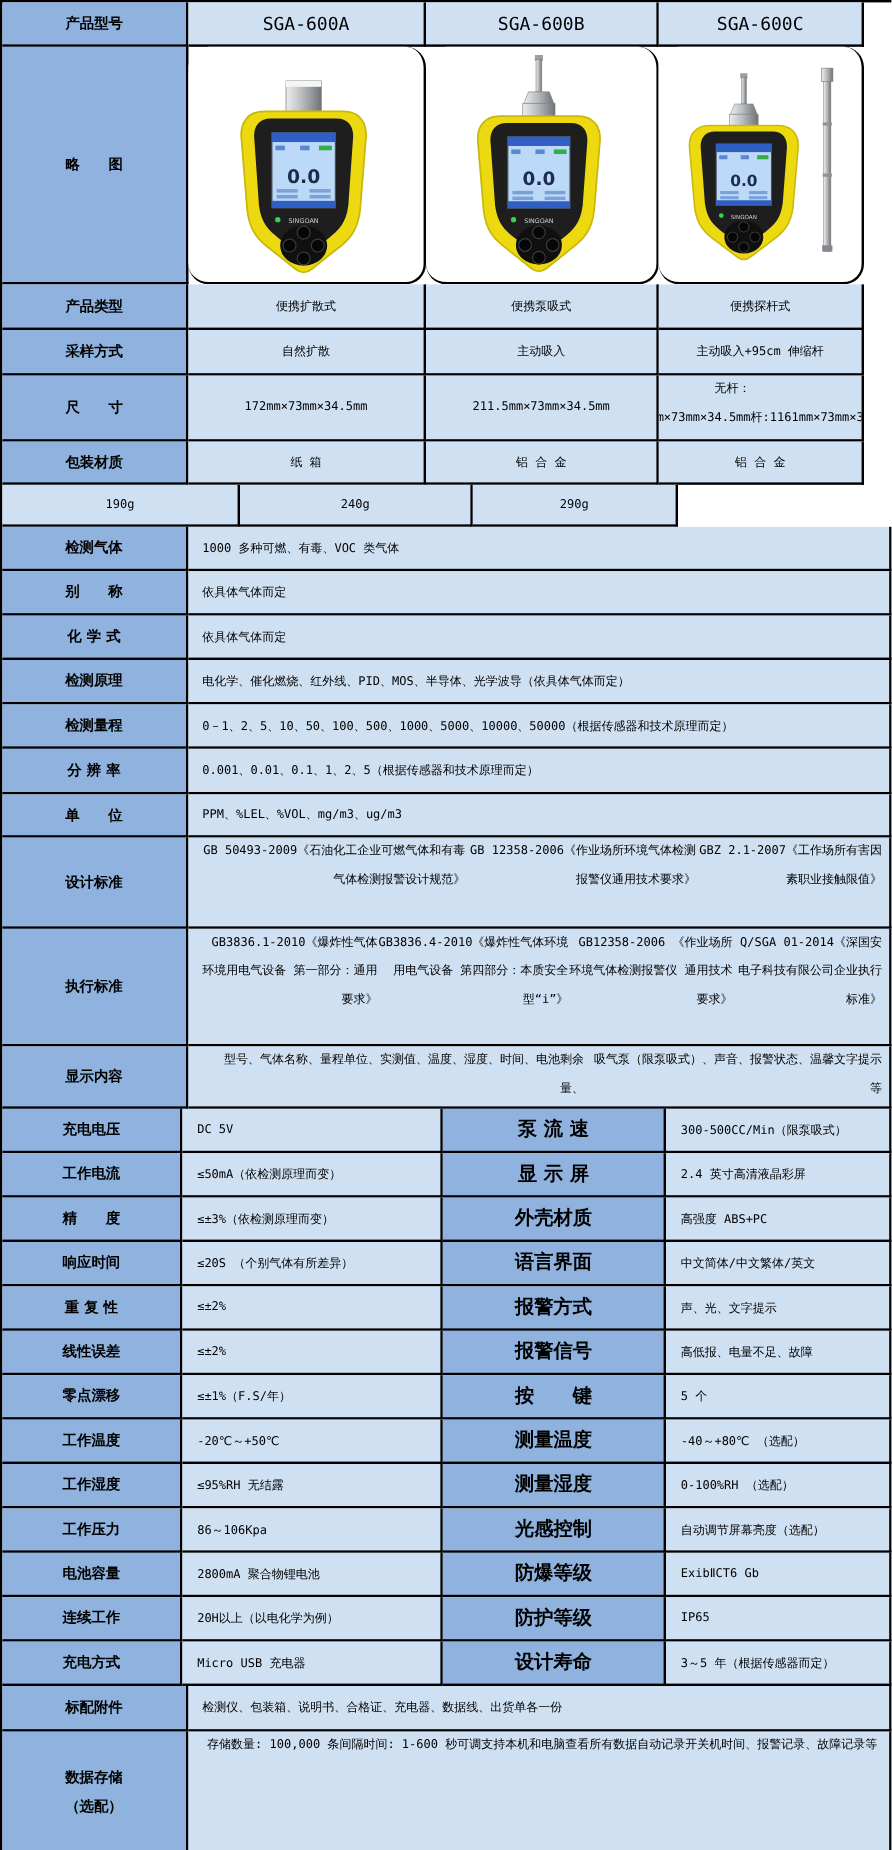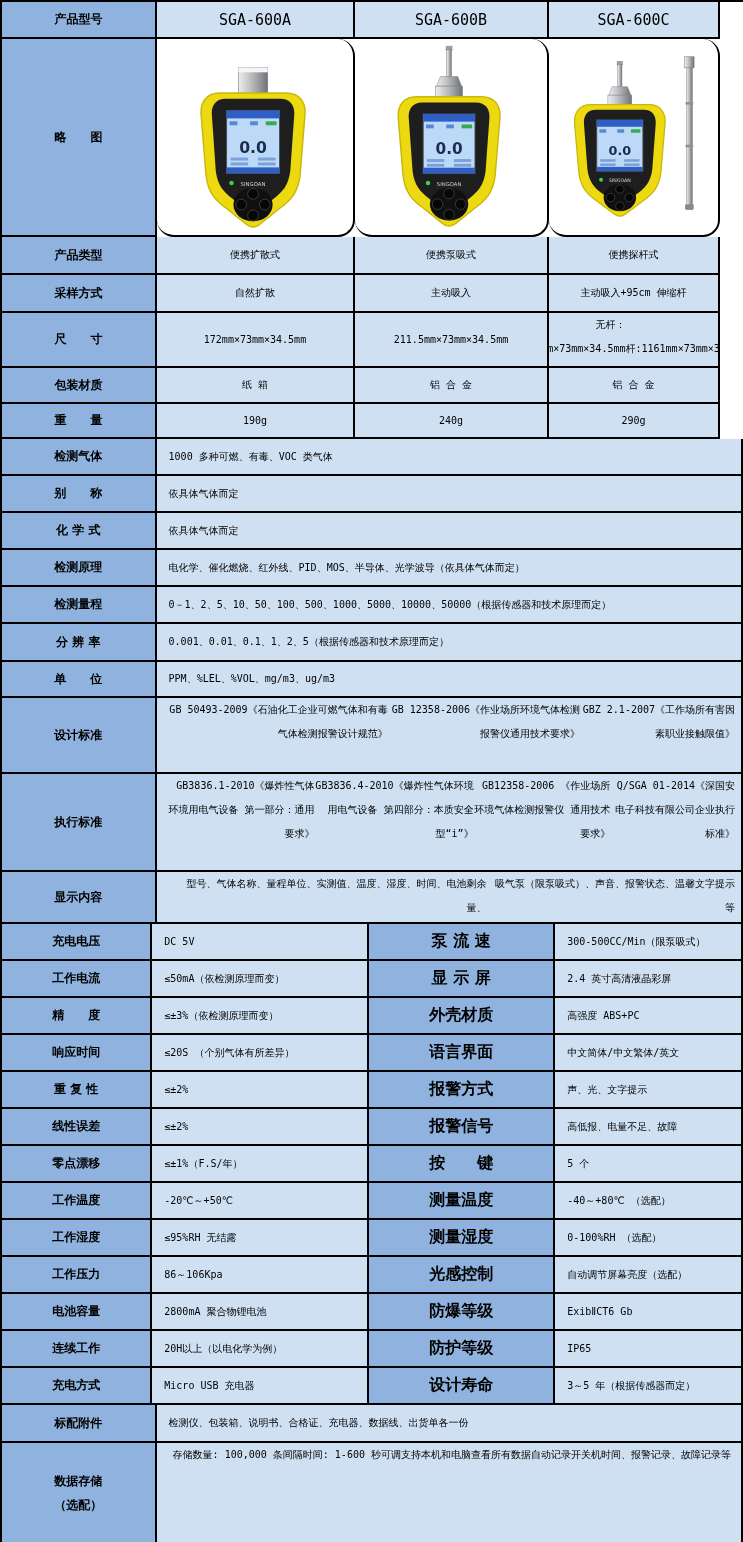--- a/index.html
+++ b/index.html
@@ -191,21 +191,20 @@
   </div>
 
   <div class="row">
     <div class="cell lab h36">包装材质</div>
     <div class="cell c1 blue ctr val h36">纸 箱</div>
     <div class="cell c2 blue ctr val h36">铝 合 金</div>
     <div class="cell c3 blue ctr val h36">铝 合 金</div>
   </div>
 
   <div class="row">
-    <div class="cell lab h35">重　　量</div>
     <div class="cell c1 blue ctr val h35">190g</div>
     <div class="cell c2 blue ctr val h35">240g</div>
     <div class="cell c3 blue ctr val h35">290g</div>
   </div>
 
   <div class="row">
     <div class="cell lab h37">检测气体</div>
     <div class="cell wide blue lft val h37">1000 多种可燃、有毒、VOC 类气体</div>
   </div>
   <div class="row">

